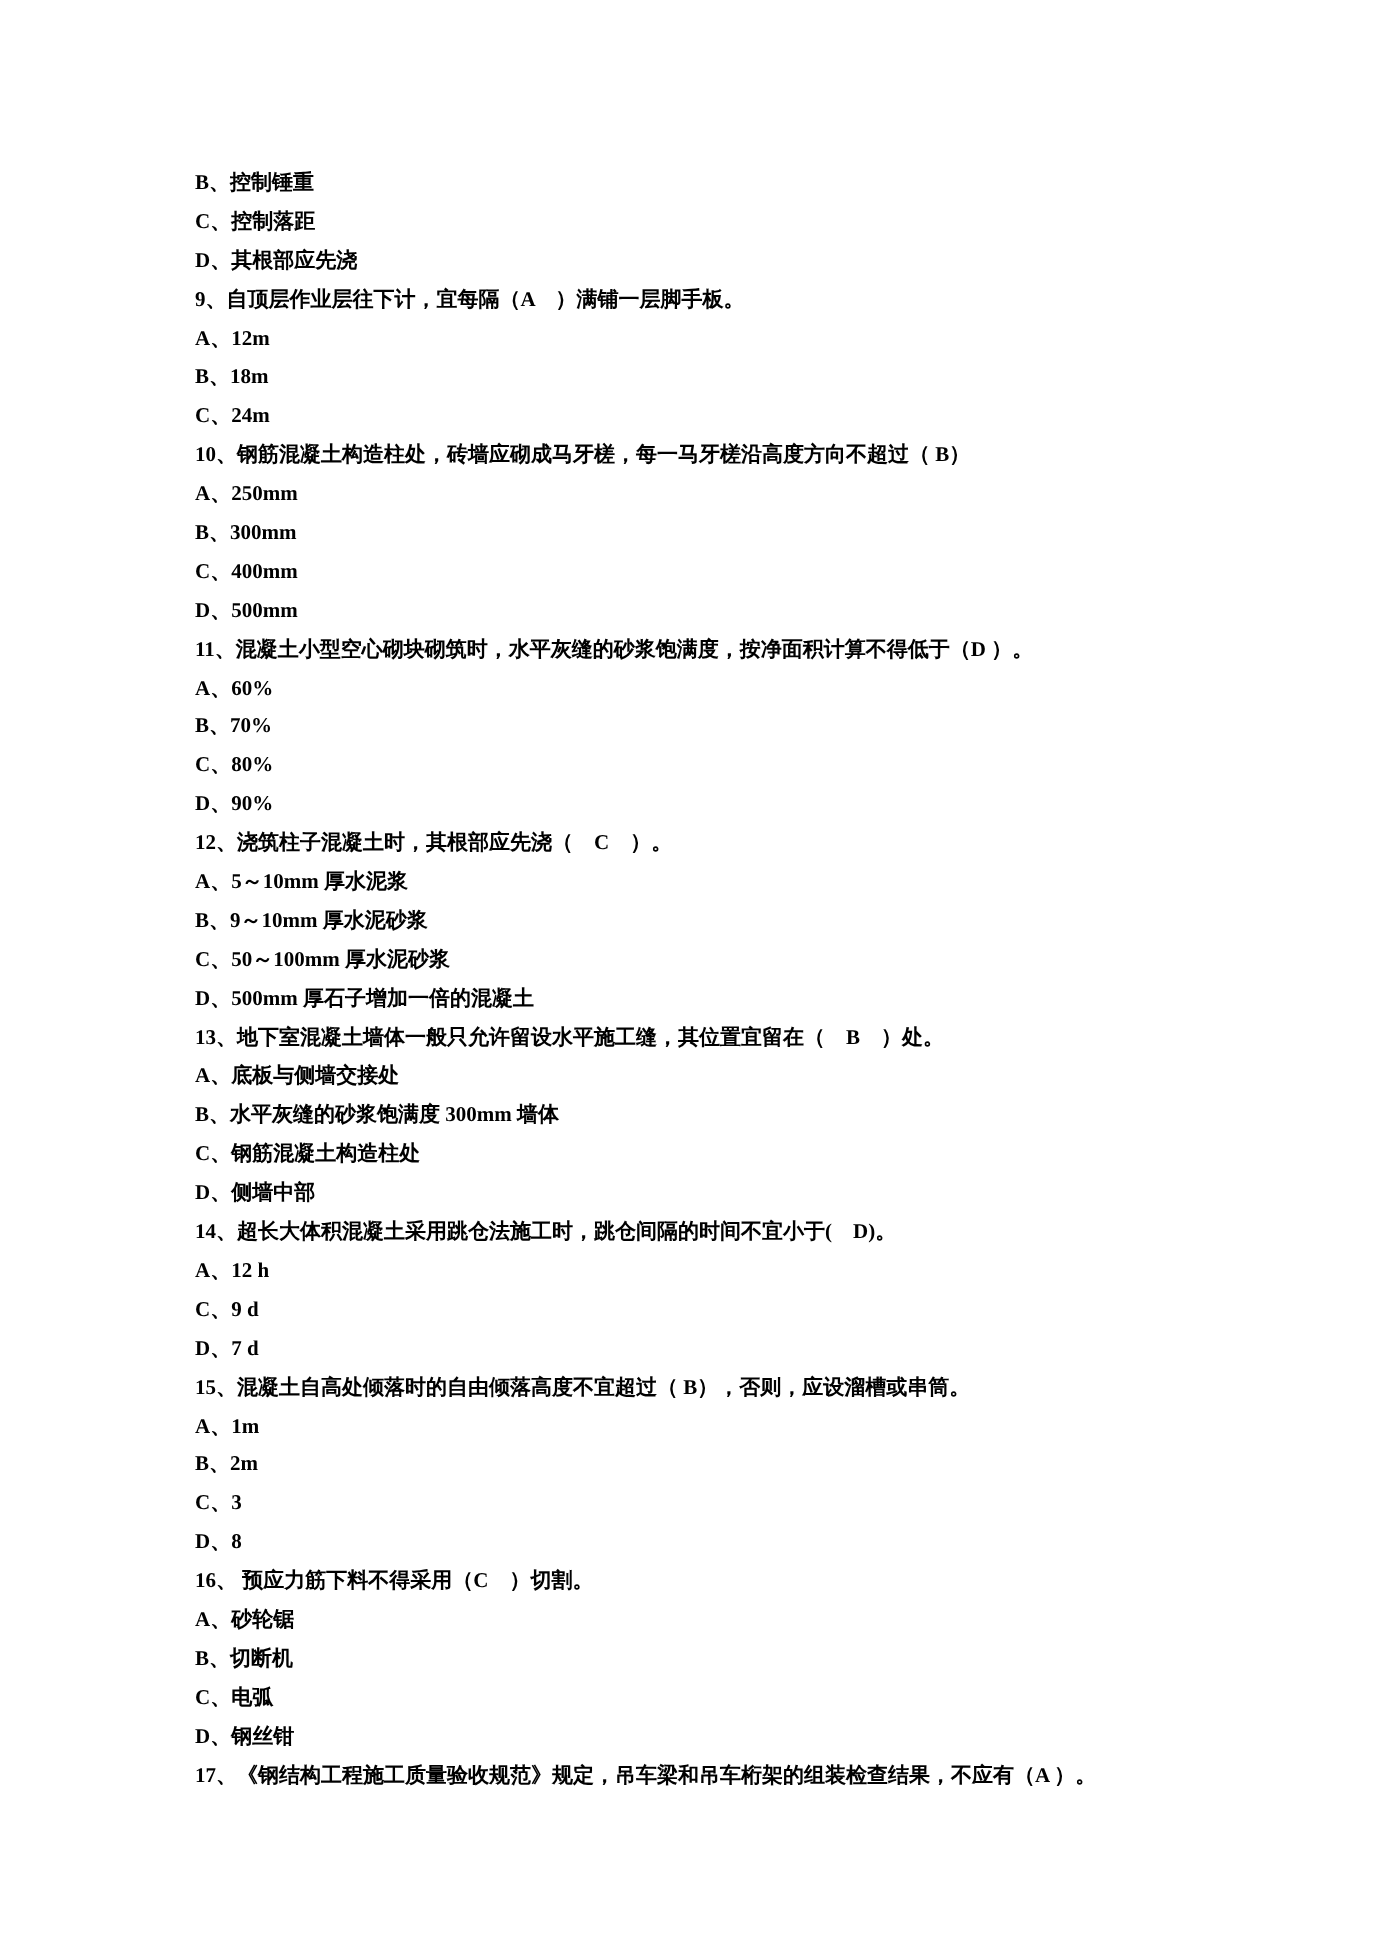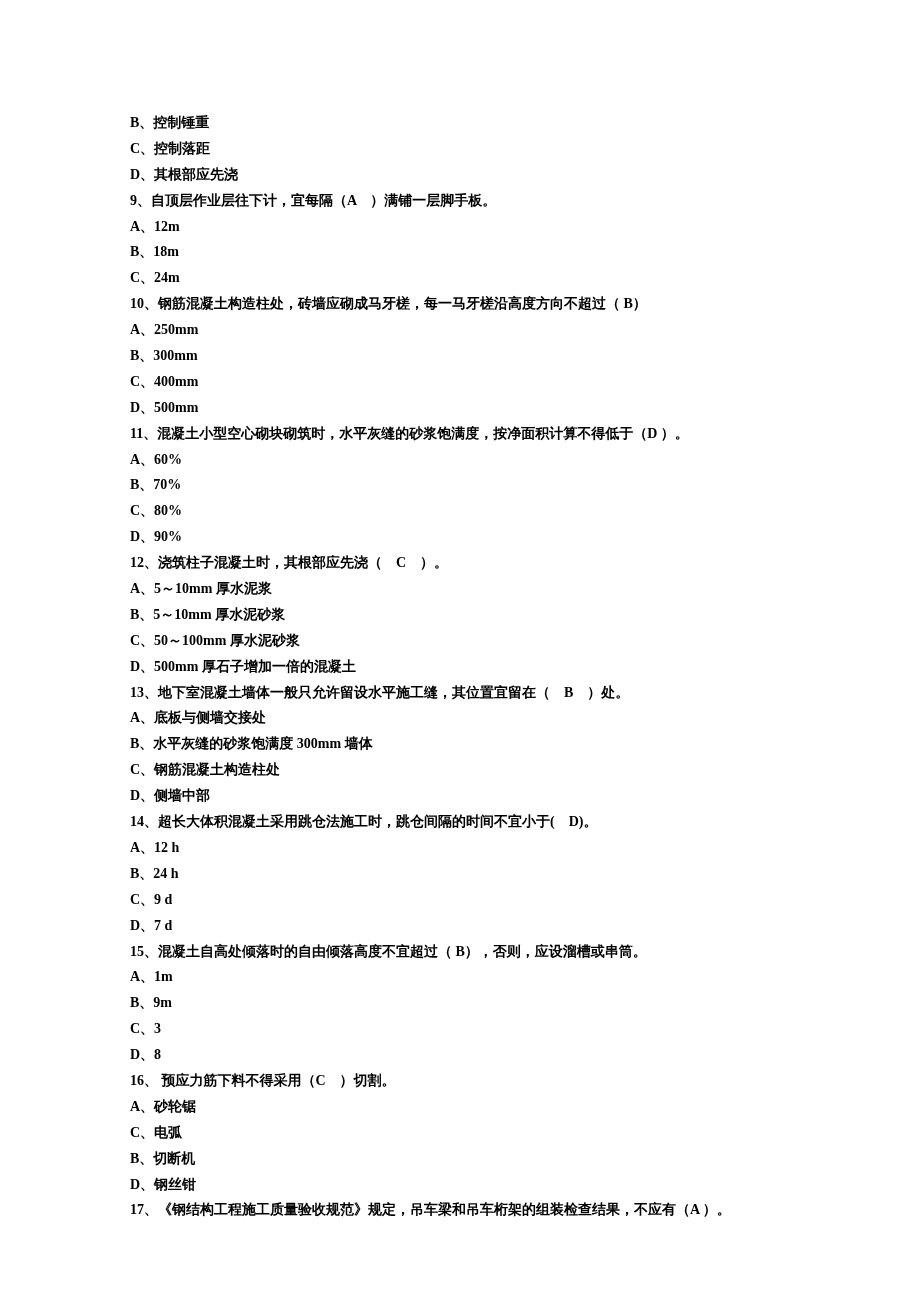--- a/index.html
+++ b/index.html
@@ -39,37 +39,36 @@
   <div class="line">B、300mm</div>
   <div class="line">C、400mm</div>
   <div class="line">D、500mm</div>
   <div class="line">11、混凝土小型空心砌块砌筑时，水平灰缝的砂浆饱满度，按净面积计算不得低于（D ）。</div>
   <div class="line">A、60%</div>
   <div class="line">B、70%</div>
   <div class="line">C、80%</div>
   <div class="line">D、90%</div>
   <div class="line">12、浇筑柱子混凝土时，其根部应先浇（　C　）。</div>
   <div class="line">A、5～10mm 厚水泥浆</div>
-  <div class="line">B、5～10mm 厚水泥砂浆</div>
+  <div class="line">B、9～10mm 厚水泥砂浆</div>
   <div class="line">C、50～100mm 厚水泥砂浆</div>
   <div class="line">D、500mm 厚石子增加一倍的混凝土</div>
   <div class="line">13、地下室混凝土墙体一般只允许留设水平施工缝，其位置宜留在（　B　）处。</div>
   <div class="line">A、底板与侧墙交接处</div>
   <div class="line">B、水平灰缝的砂浆饱满度 300mm 墙体</div>
   <div class="line">C、钢筋混凝土构造柱处</div>
   <div class="line">D、侧墙中部</div>
   <div class="line">14、超长大体积混凝土采用跳仓法施工时，跳仓间隔的时间不宜小于(　D)。</div>
   <div class="line">A、12 h</div>
-  <div class="line">B、24 h</div>
   <div class="line">C、9 d</div>
   <div class="line">D、7 d</div>
   <div class="line">15、混凝土自高处倾落时的自由倾落高度不宜超过（ B），否则，应设溜槽或串筒。</div>
   <div class="line">A、1m</div>
-  <div class="line">B、9m</div>
+  <div class="line">B、2m</div>
   <div class="line">C、3</div>
   <div class="line">D、8</div>
   <div class="line">16、 预应力筋下料不得采用（C　）切割。</div>
   <div class="line">A、砂轮锯</div>
+  <div class="line">B、切断机</div>
   <div class="line">C、电弧</div>
-  <div class="line">B、切断机</div>
   <div class="line">D、钢丝钳</div>
   <div class="line">17、《钢结构工程施工质量验收规范》规定，吊车梁和吊车桁架的组装检查结果，不应有（A ）。</div>
 </div>
 
 </body></html>

